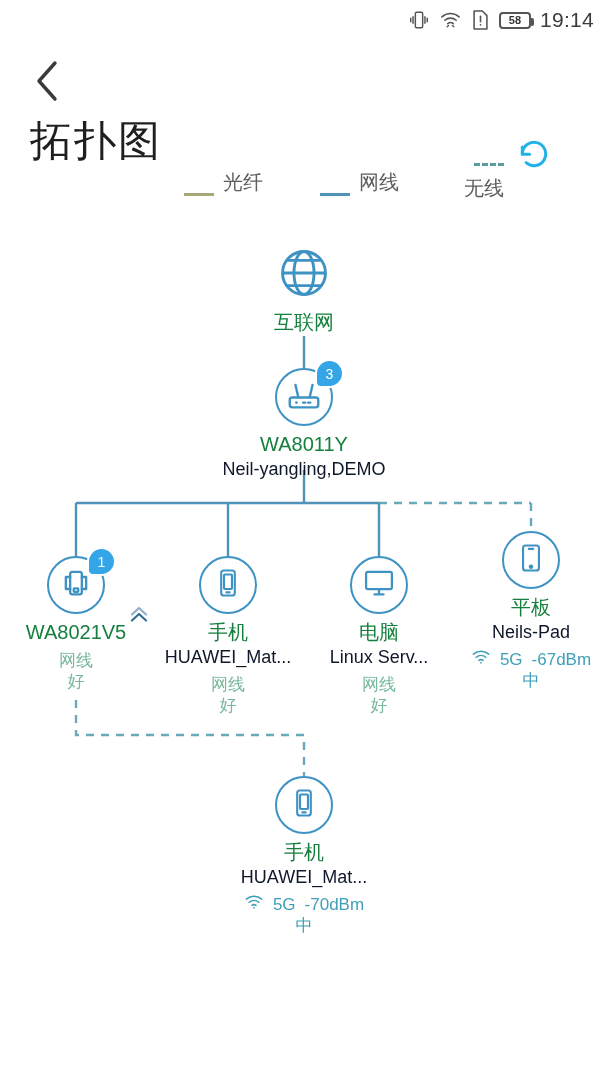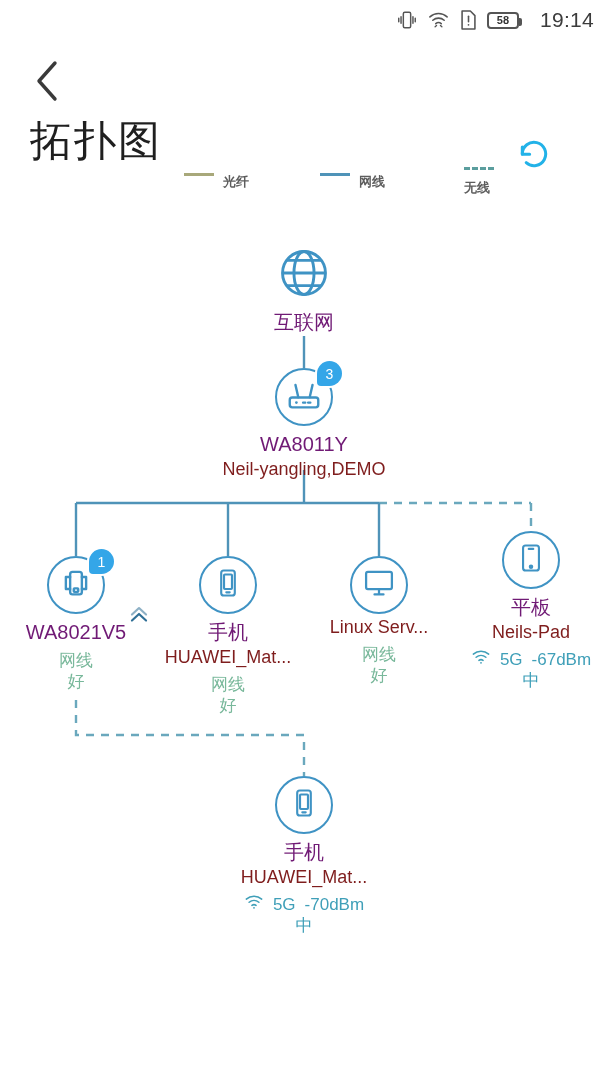--- a/index.html
+++ b/index.html
@@ -14,21 +14,21 @@
 
   
   .statusbar{
     position:absolute; top:0; left:0; width:608px; height:40px;
     display:flex; align-items:center; justify-content:flex-end;
     padding-right:14px; gap:9px;
     color:#4a4a4a;
     padding-left:10px;
   }
   .statusbar .si{ display:flex; align-items:center; }
-  .status-time{ font-size:21px; color:#3c3c3c; letter-spacing:.3px; margin-left:12px;}
+  .status-time{ font-size:21px; color:#3c3c3c; letter-spacing:.3px; margin-left:0;}
   .batt{
     position:relative; width:32px; height:17px; border:2px solid #555;
     border-radius:4px; display:flex; align-items:center; justify-content:center;
   }
   .batt:after{
     content:""; position:absolute; right:-5px; top:4px; width:3px; height:8px;
     background:#555; border-radius:0 2px 2px 0;
   }
   .batt span{ font-size:11px; font-weight:bold; color:#333; line-height:1;}
 
@@ -45,21 +45,21 @@
   .refresh-btn{
     position:absolute; left:510px; top:132px; width:48px; height:48px;
     display:flex; align-items:center; justify-content:center;
   }
 
   
   .legend{
     position:absolute; top:182px; left:0; width:608px;
     display:flex; align-items:center;
   }
-  .legend-item{ display:flex; align-items:flex-start; gap:9px; font-size:13px; color:#5d5d5d;font-weight:bold;}
+  .legend-item{ display:flex; align-items:flex-end; gap:9px; font-size:20px; color:#5d5d5d;}
   .lg-fiber{ position:absolute; left:184px; }
   .lg-eth  { position:absolute; left:320px; }
   .lg-wifi { position:absolute; left:464px;flex-direction:column; }
   .ln{ display:inline-block; width:30px; height:0; border-top-width:3px; border-top-style:solid;}
   .ln.fiber{ border-color:#a8a87a; }
   .ln.eth{ border-color:#4f93b8; }
   .ln.wifi{ border-top-style:dashed; border-color:#5b9e9e; border-top-width:3px;}
 
   
   .topo{ position:absolute; inset:0; }
@@ -73,22 +73,22 @@
     position:relative; background:#fff;
   }
   .node.plain .circle{ border:none; }
   .badge{
     position:absolute; top:-9px; right:-11px;
     width:25px; height:25px; border-radius:50% 50% 50% 4px;
     background:#34a6e8; color:#fff; font-size:14px;
     display:flex; align-items:center; justify-content:center;
     box-shadow:0 0 0 2px #fff;
   }
-  .n-title{ font-size:20px; color:#701a75; margin-top:7px; line-height:1.15; white-space:nowrap;}
-  .n-sub{ font-size:18px; color:#7f1d1d; margin-top:3px; line-height:1.15; white-space:nowrap;}
+  .n-title{ font-size:20px; color:#15803d; margin-top:7px; line-height:1.15; white-space:nowrap;}
+  .n-sub{ font-size:18px; color:#0f172a; margin-top:3px; line-height:1.15; white-space:nowrap;}
   .n-link{ font-size:17px; color:#79b89b; margin-top:6px; line-height:1.25; white-space:nowrap;}
   .n-link .q{ display:block; }
   .n-wifi{
     font-size:17px; color:#3f9fb8; margin-top:6px; line-height:1.25; white-space:nowrap;
     display:flex; flex-direction:column; align-items:center;
   }
   .n-wifi .row1{ display:flex; align-items:center; gap:9px; }
   .expander{
     position:absolute; width:34px; height:34px;
     display:flex; align-items:center; justify-content:center;
@@ -255,20 +255,21 @@
 
   <div class="node" style="left:321px; top:556px; width:116px;">
     <div class="circle">
       <span>
         <svg width="36" height="36" viewBox="0 0 24 24" fill="none" stroke="#3f93c4" stroke-width="1.5">
           <rect x="3.4" y="4.6" width="17.2" height="11.4" rx="1.2"></rect>
           <path d="M9 19.6h6M12 16v3.6" stroke-linecap="round"></path>
         </svg>
       </span>
     </div>
+    <div class="n-title">电脑</div>
     <div class="n-sub" style="width:170px; margin-left:-27px;">Linux Serv...</div>
     <div class="n-link">
       <span>网线</span>
       <span class="q">好</span>
     </div>
   </div>
 
   <div class="node" style="left:473px; top:531px; width:116px;">
     <div class="circle">
       <span>

